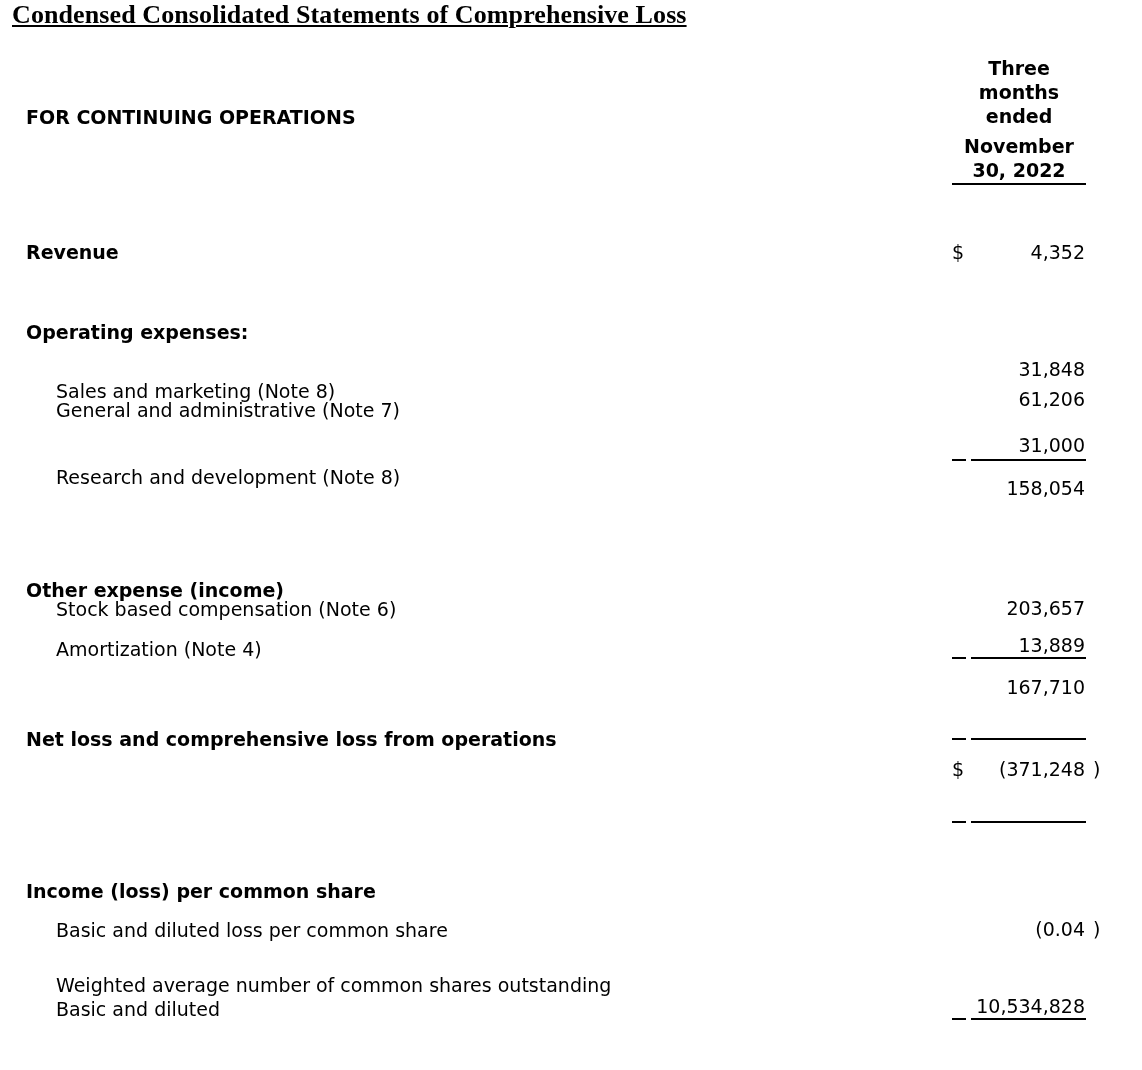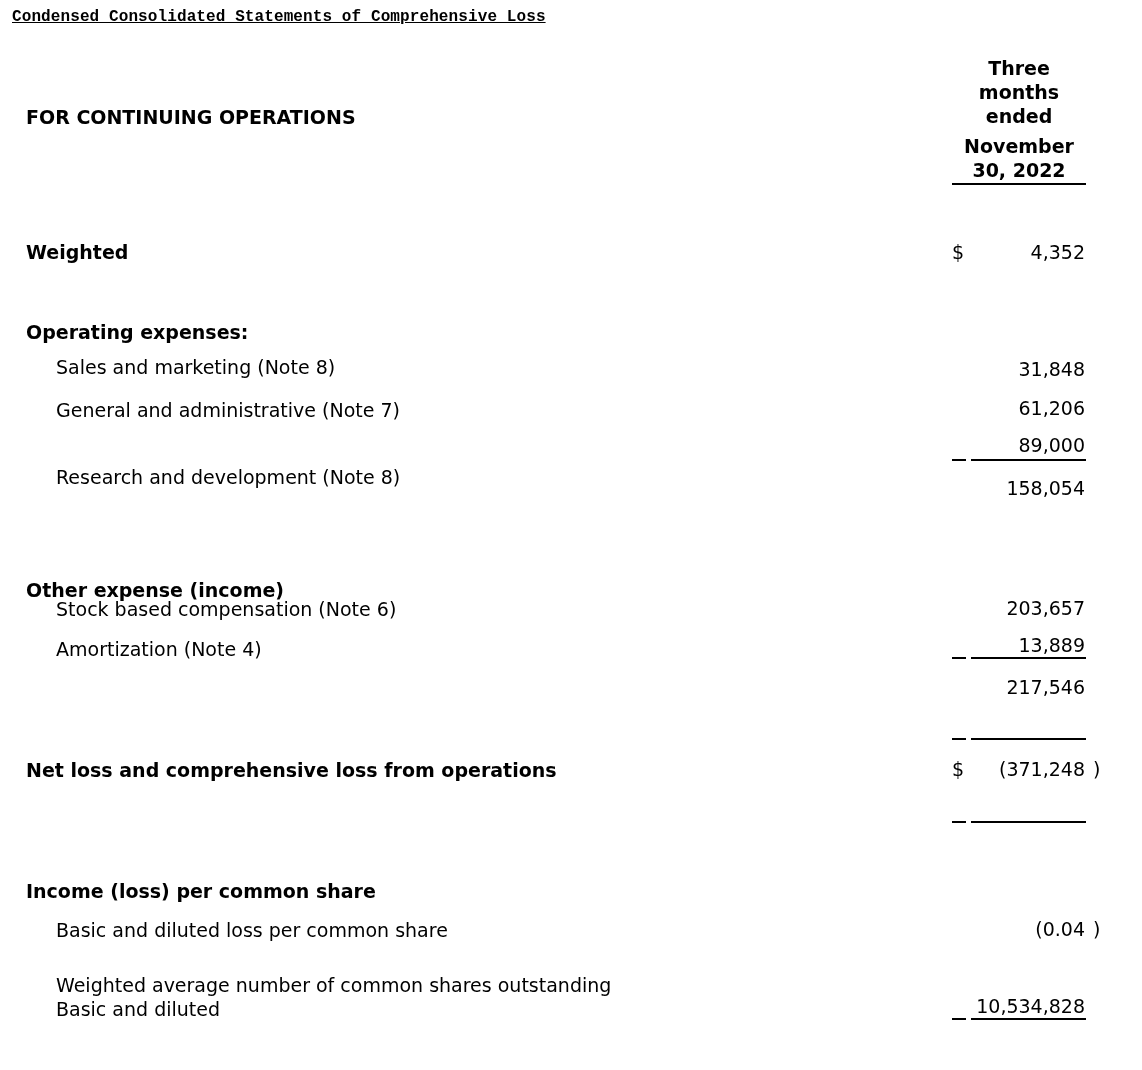--- a/index.html
+++ b/index.html
@@ -1,17 +1,17 @@
 <!DOCTYPE html>
 <html><head>
 <meta charset="utf-8">
 <style>
   html, body { margin:0; padding:0; background:#ffffff; }
   body { width:1142px; height:1070px; position:relative; font-family:"DejaVu Sans", sans-serif; color:#000; font-size:19px; }
-  .title { position:absolute; left:12px; top:8px; font-family:Liberation Mono, monospace; font-weight:bold; font-size:16px; text-decoration:underline; letter-spacing:0.1px; }
+  .title { position:absolute; left:12px; top:0; font-family:Liberation Serif, serif; font-weight:bold; font-size:26px; text-decoration:underline; letter-spacing:0.1px; }
   .abs { position:absolute; white-space:nowrap; }
   .bold { font-weight:bold;text-align:right; }
   .label { left:26px; }
   .sub { left:56px; }
   .hdr { left:952px; width:134px; text-align:center; font-weight:bold; line-height:24px; }
   .num { right:57px; text-align:right; }
   .dollar { left:952px; }
   .paren { left:1093px; }
   .rule { position:absolute; height:2px; background:#000; }
   .r-short { left:952px; width:14px; }
@@ -28,61 +28,61 @@
 <div>
   <div class="abs hdr" style="top:56px;">Three</div>
   <div class="abs hdr" style="top:80px;">months</div>
   <div class="abs hdr" style="top:104px;">ended</div>
   <div class="abs hdr" style="top:134px;">November</div>
   <div class="abs hdr" style="top:158px;">30, 2022</div>
   <div class="rule r-hdr" style="top:183px;"></div>
 </div>
 
 <div>
-  <div class="abs label bold" style="top:241px;">Weighted</div>
+  <div class="abs label bold" style="top:241px;">Revenue</div>
   <div class="abs dollar" style="top:241px;">$</div>
   <div class="abs num" style="top:241px;">4,352</div>
 </div>
 
 <div class="abs label bold" style="top:321px;">Operating expenses:</div>
 
 <div>
-  <div class="abs sub" style="top:356px;">Sales and marketing (Note 8)</div>
+  <div class="abs sub" style="top:380px;">Sales and marketing (Note 8)</div>
   <div class="abs num" style="top:358px;">31,848</div>
 </div>
 <div>
   <div class="abs sub" style="top:399px;">General and administrative (Note 7)</div>
-  <div class="abs num" style="top:397px;">61,206</div>
+  <div class="abs num" style="top:388px;">61,206</div>
 </div>
 <div>
   <div class="abs sub" style="top:438px;margin-top:28px;">Research and development (Note 8)</div>
-  <div class="abs num" style="top:434px;">89,000</div>
+  <div class="abs num" style="top:434px;">31,000</div>
 </div>
 <div class="rule r-short" style="top:459px;"></div>
 <div class="rule r-long" style="top:459px;"></div>
 <div class="abs num" style="top:477px;">158,054</div>
 
 <div class="abs label bold" style="top:559px;margin-top:20px;">Other expense (income)</div>
 
 <div>
   <div class="abs sub" style="top:598px;">Stock based compensation (Note 6)</div>
   <div class="abs num" style="top:597px;">203,657</div>
 </div>
 <div>
   <div class="abs sub" style="top:617px;margin-top:21px;">Amortization (Note 4)</div>
   <div class="abs num" style="top:634px;">13,889</div>
 </div>
 <div class="rule r-short" style="top:657px;"></div>
 <div class="rule r-long" style="top:657px;"></div>
-<div class="abs num" style="top:676px;">217,546</div>
+<div class="abs num" style="top:676px;">167,710</div>
 
 <div class="rule r-short" style="top:738px;"></div>
 <div class="rule r-long" style="top:738px;"></div>
 <div>
-  <div class="abs label bold" style="top:759px;">Net loss and comprehensive loss from operations</div>
+  <div class="abs label bold" style="top:728px;">Net loss and comprehensive loss from operations</div>
   <div class="abs dollar" style="top:758px;">$</div>
   <div class="abs num" style="top:758px;">(371,248</div>
   <div class="abs paren" style="top:758px;">)</div>
 </div>
 <div class="rule r-short" style="top:821px;"></div>
 <div class="rule r-long" style="top:821px;"></div>
 
 <div class="abs label bold" style="top:880px;">Income (loss) per common share</div>
 
 <div>

